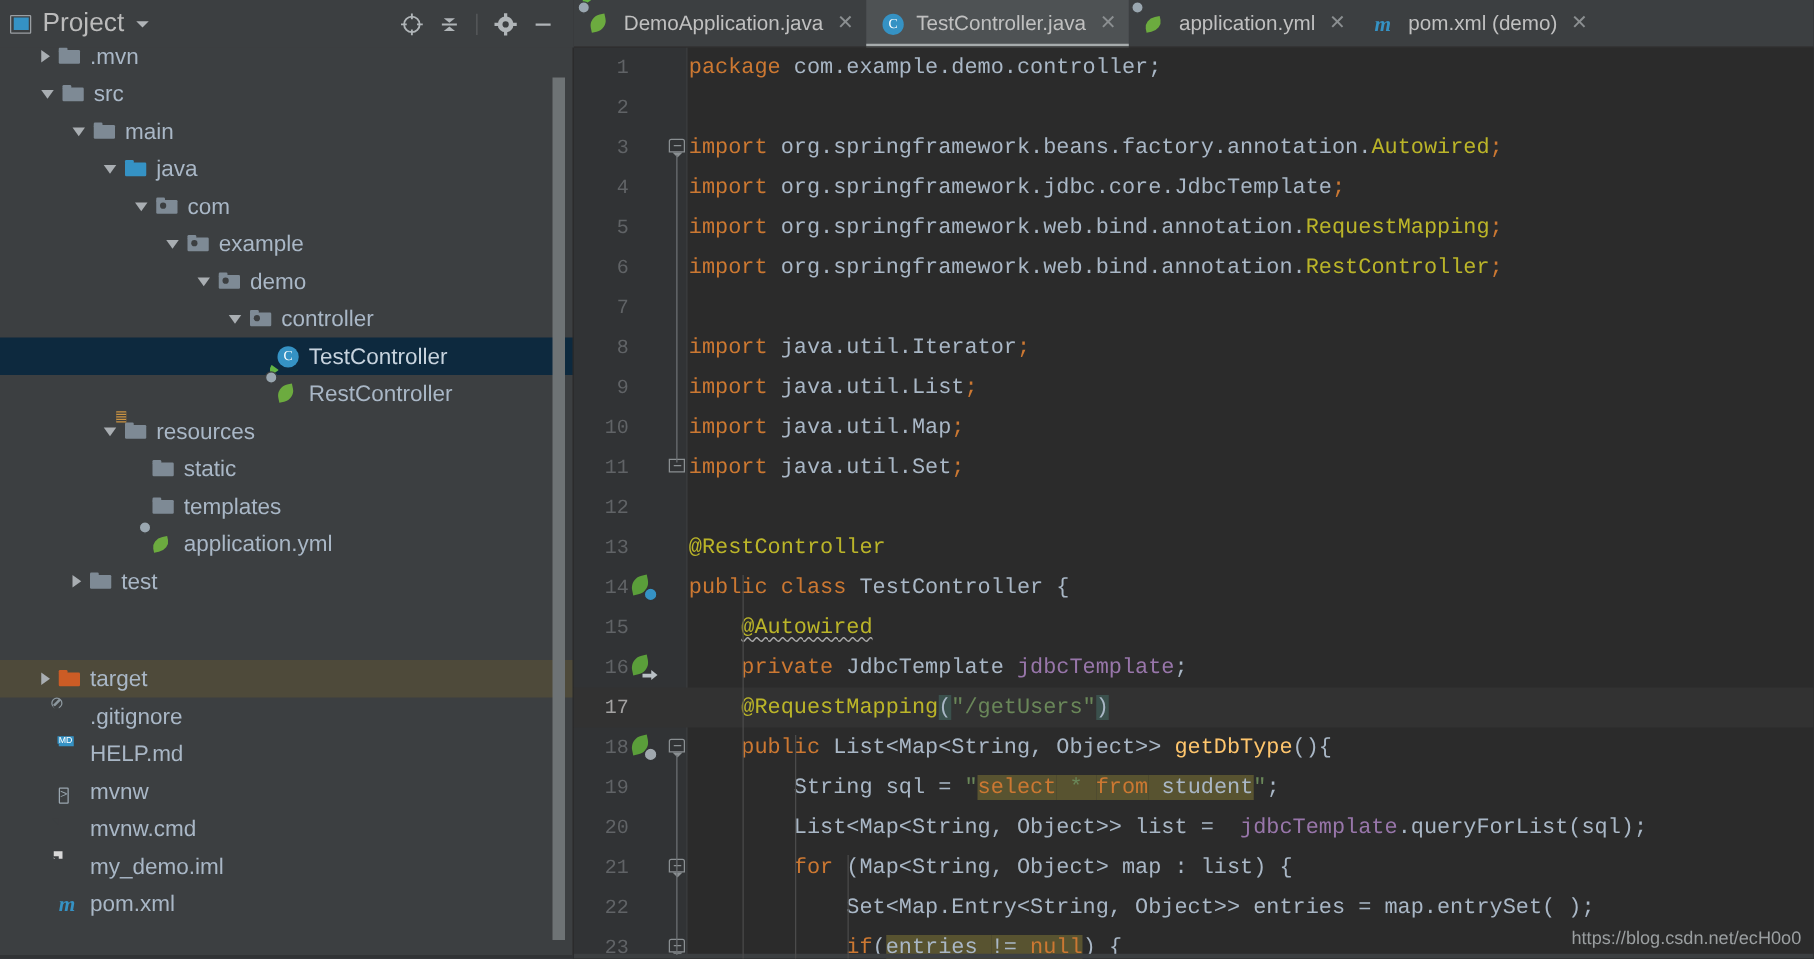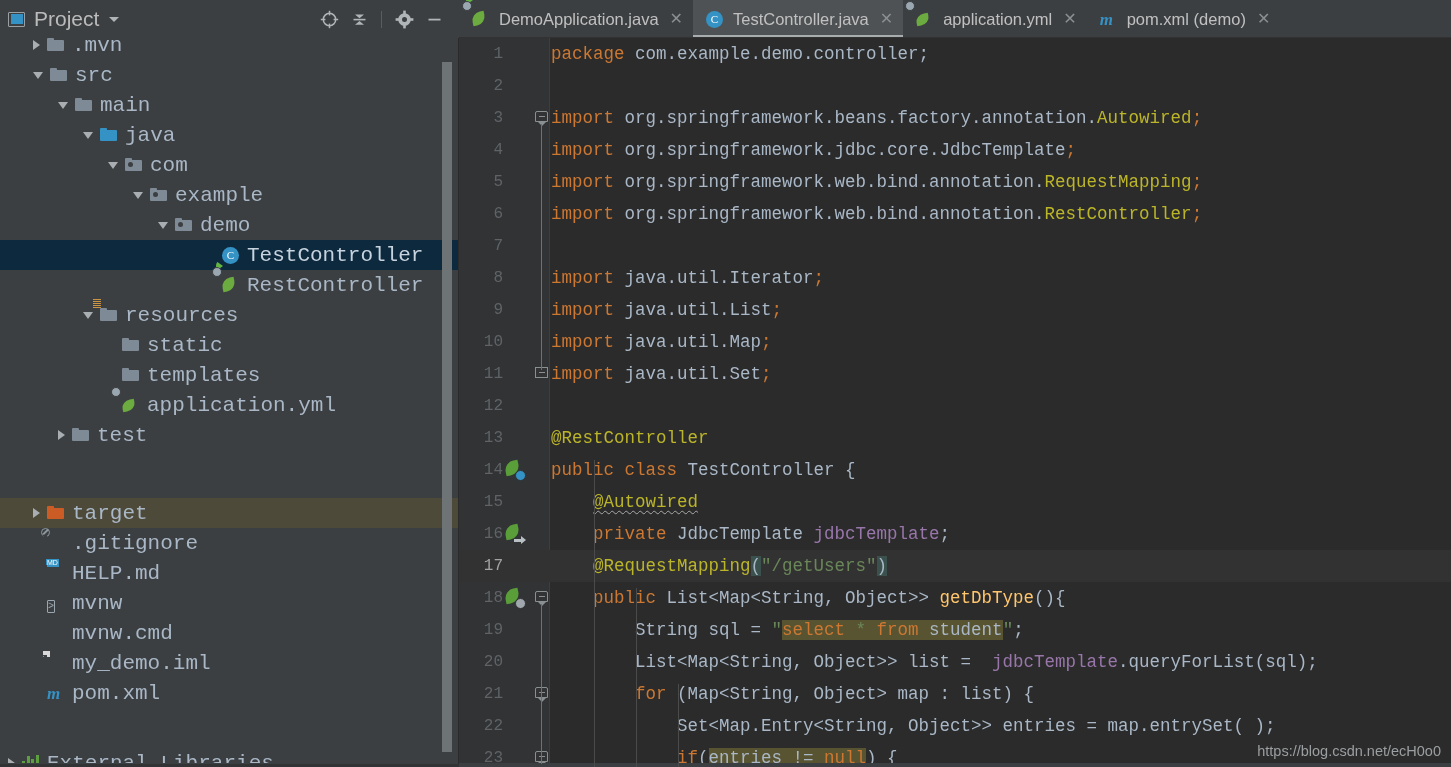--- a/index.html
+++ b/index.html
@@ -82,22 +82,22 @@
     border-bottom: 5.5px solid transparent;
     border-left: 7px solid #a9aeb2;
   }
   .twisty.expanded {
     border-left: 5.5px solid transparent;
     border-right: 5.5px solid transparent;
     border-top: 7px solid #a9aeb2;
   }
   .twisty.none { width: 7px; margin-right: 7px; }
   .node-label {
-    color: #a9b7c6; font-size: 21px; margin-left: 7px;
-    font-family: Liberation Mono, monospace;
+    color: #a9b7c6; font-size: 18px; margin-left: 7px;
+    font-family: Liberation Sans, sans-serif;
   }
   .row.selected .node-label { color: #c7d3de; }
   .ic { width: 18px; height: 17px; flex: 0 0 auto; position: relative; }
 
   
   .folder { width: 18px; height: 14px; position: relative; }
   .folder::before {
     content: ""; position: absolute; left: 0; top: 1px;
     width: 7px; height: 3px; border-radius: 1px 1px 0 0;
     background: var(--fc, #7e8a95);
@@ -415,20 +415,25 @@
         </div>
         <div class="row" style="padding-left: 133px;">
           <span class="twisty expanded"></span>
           <span class="ic"><span class="folder pkg"><span class="dot"></span></span></span>
           <span class="node-label">example</span>
         </div>
         <div class="row" style="padding-left: 158px;">
           <span class="twisty expanded"></span>
           <span class="ic"><span class="folder pkg"><span class="dot"></span></span></span>
           <span class="node-label">demo</span>
+        </div>
+        <div class="row" style="padding-left: 183px;">
+          <span class="twisty expanded"></span>
+          <span class="ic"><span class="folder pkg"><span class="dot"></span></span></span>
+          <span class="node-label">controller</span>
         </div>
         <div class="row selected" style="padding-left: 208px;">
           <span class="twisty none"></span>
           <span class="ic">
             <span class="cls-circle">C</span>
           </span>
           <span class="node-label">TestController</span>
         </div>
         <div class="row" style="padding-left: 208px;">
           <span class="twisty none"></span>

